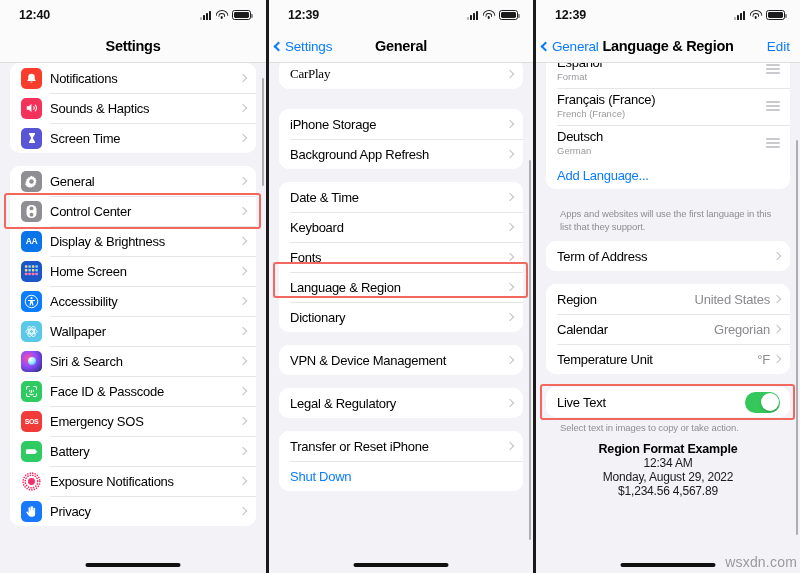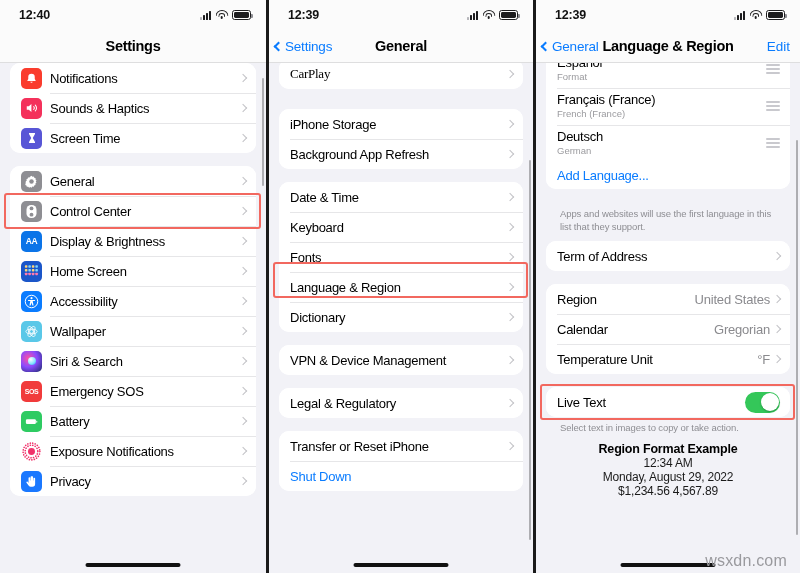--- a/index.html
+++ b/index.html
@@ -181,22 +181,22 @@
   }
 
   
   .home-ind {
     position:absolute; bottom: 6px; left: 50%; transform: translateX(-50%);
     width: 95px; height: 4px; border-radius: 3px; background: #111;
     z-index: 12;
   }
 
   .watermark {
-    position:absolute; right: 13px; bottom: 3px;
-    font-size: 16px; color: #9a9a9e; letter-spacing: .2px;
+    position:absolute; right: 3px; bottom: 3px;
+    font-size: 14px; color: #9a9a9e; letter-spacing: .2px;
     z-index: 30;
   }
 </style>
 </head>
 <body>
 
 <div class="screens">
 
   <div class="phone p1">
 
@@ -330,20 +330,32 @@
             <span class="chev"></span>
           </div>
           <div class="row has-icon">
             <div class="appicon" style="background: radial-gradient(circle at 35% 35%, rgb(255, 79, 163) 0%, rgb(138, 75, 255) 45%, rgb(27, 42, 107) 100%);">
               <div style="width:8px;height:8px;border-radius:50%;background:radial-gradient(circle at 35% 30%,#ffffff,#7fe3ff 60%,#2f6bff)"></div>
             </div>
             <span class="row-label">Siri &amp; Search</span>
             <span class="chev"></span>
           </div>
           <div class="row has-icon">
+            <div class="appicon" style="background: rgb(46, 203, 98);">
+              <svg width="15" height="15" viewBox="0 0 24 24">
+                <g fill="none" stroke="#fff" stroke-width="1.7" stroke-linecap="round">
+                  <path d="M4 8.5V6a2 2 0 0 1 2-2h2.5M20 8.5V6a2 2 0 0 0-2-2h-2.5M4 15.5V18a2 2 0 0 0 2 2h2.5M20 15.5V18a2 2 0 0 1-2 2h-2.5"></path>
+                  <path d="M9 10v1.6M15 10v1.6M12 10v3.2h-1M9.4 16.2a4 4 0 0 0 5.2 0"></path>
+                </g>
+              </svg>
+            </div>
+            <span class="row-label">Face ID &amp; Passcode</span>
+            <span class="chev"></span>
+          </div>
+          <div class="row has-icon">
             <div class="appicon" style="background: rgb(241, 59, 59);">
               <span style="font-size:7px;font-weight:bold;color:#fff;letter-spacing:-0.4px;">SOS</span>
             </div>
             <span class="row-label">Emergency SOS</span>
             <span class="chev"></span>
           </div>
           <div class="row has-icon">
             <div class="appicon" style="background: rgb(46, 203, 98);">
               <svg width="15" height="15" viewBox="0 0 24 24">
                 <rect x="3" y="8.5" width="16" height="7.5" rx="2" fill="#fff"></rect>

